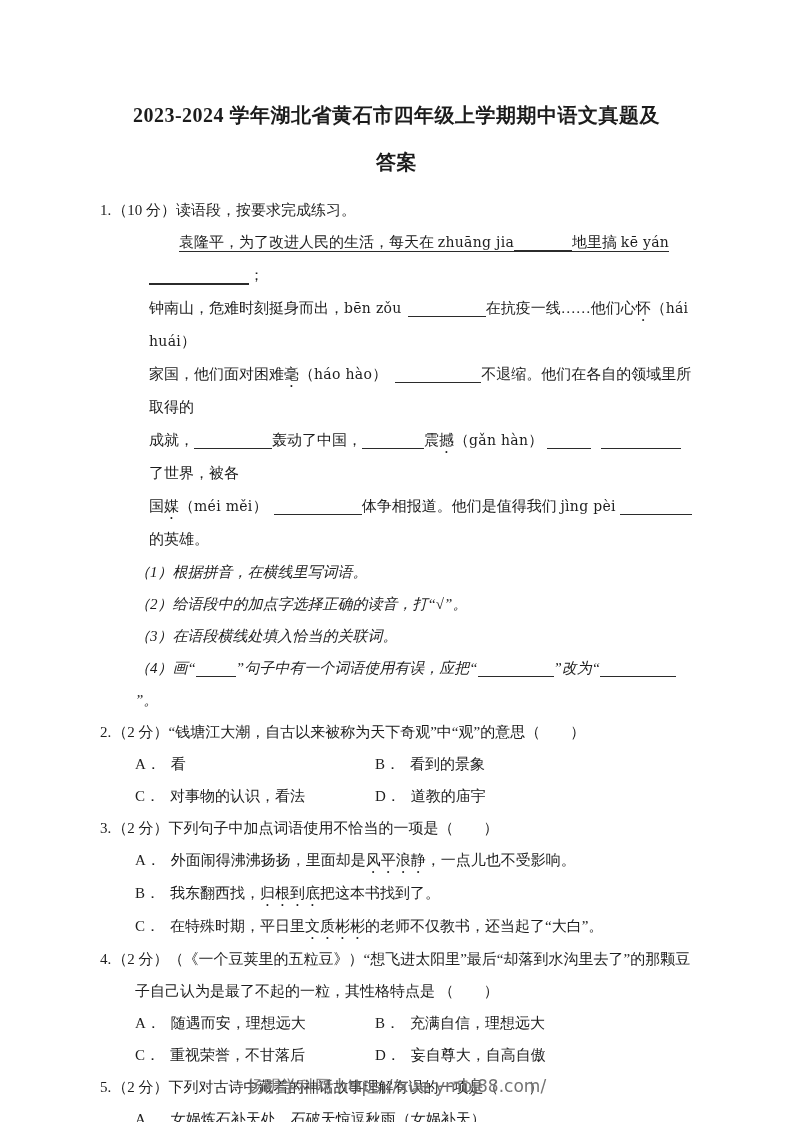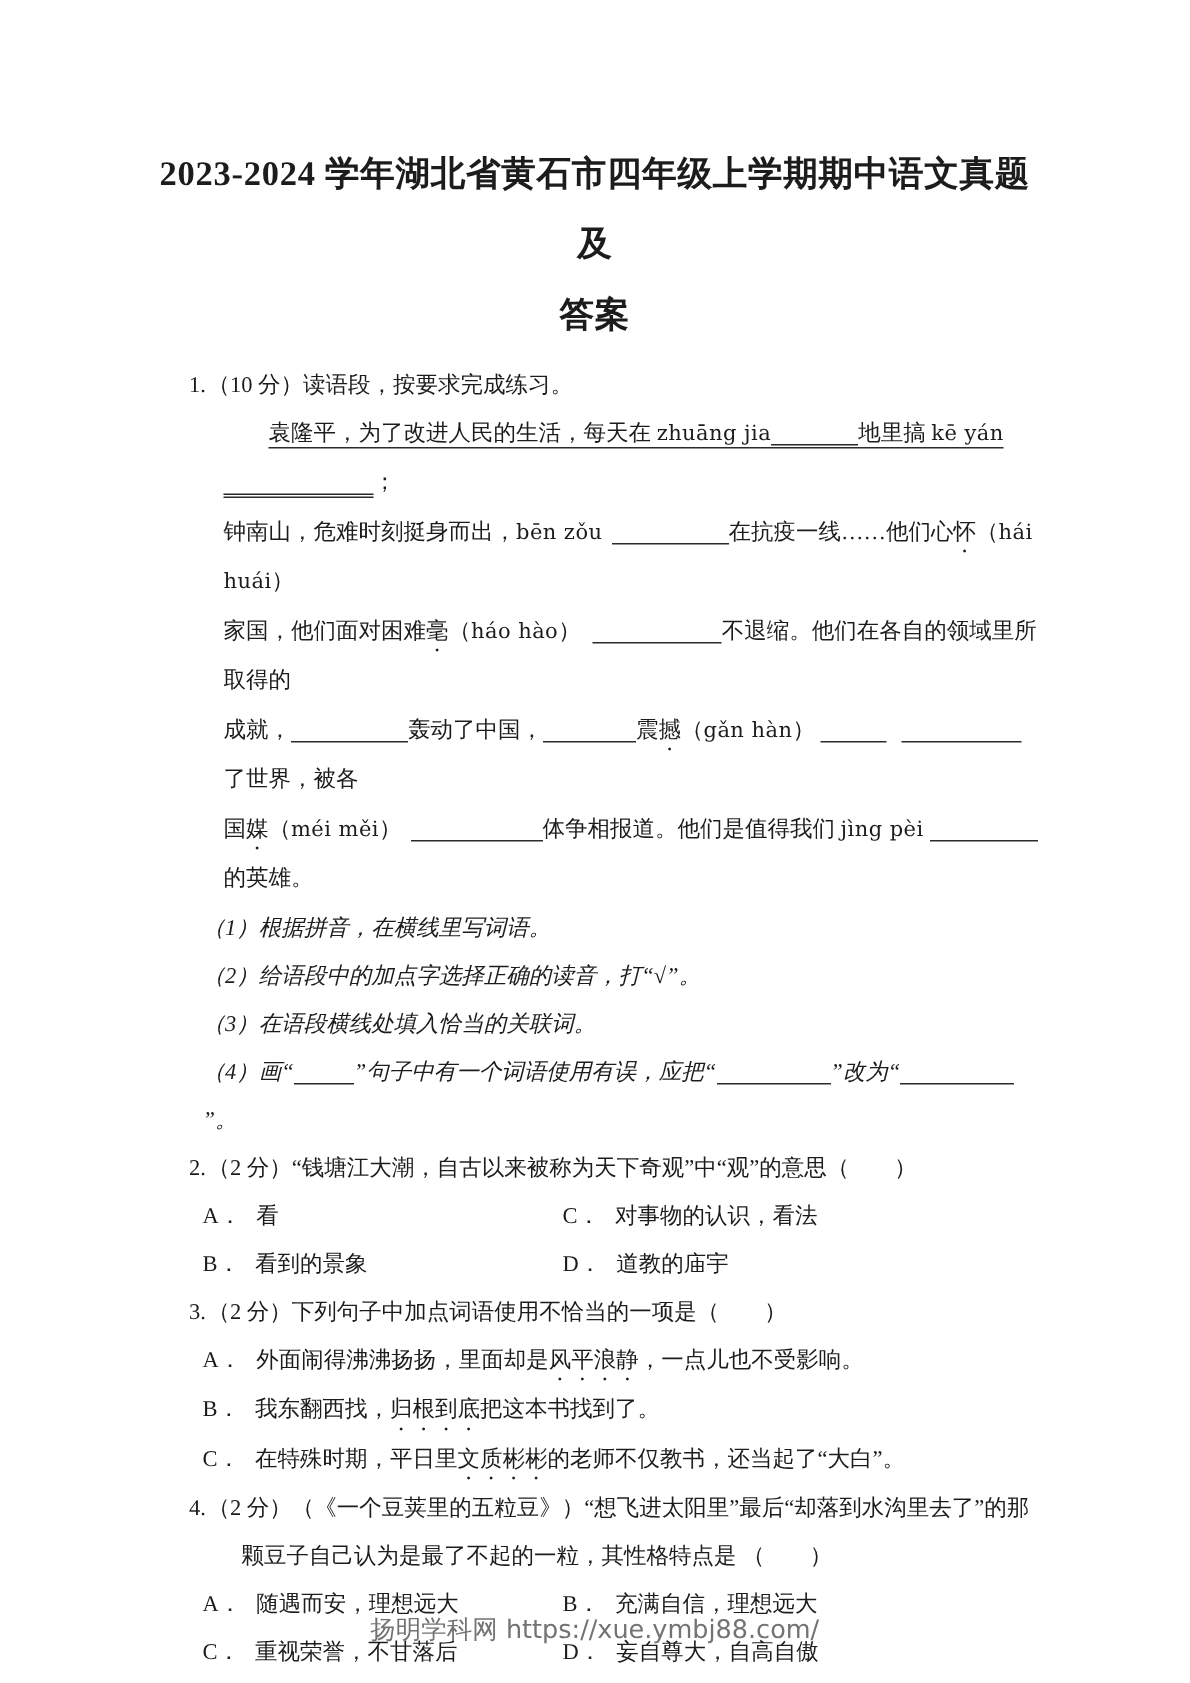--- a/index.html
+++ b/index.html
@@ -8,31 +8,30 @@
     width:793px;height:1122px;
     background:#ffffff;
     overflow:hidden;
     font-family:"Liberation Serif","DejaVu Serif",serif;
     color:#1c1c1c;
     font-size:15px;
   }
   .page{padding:92px 100px 0 100px;}
   .title{
     font-weight:700;
-    font-size:23px;
+    font-size:20px;
     text-align:center;
     line-height:47px;
     letter-spacing:0.5px;
   }
   .content{margin-top:8px;}
   .qstem{
     padding-left:35px;
     text-indent:-35px;
     line-height:32px;
-    margin-left:26px;
   }
   .qnum{margin-right:1px;}
   .pline{margin-left:49px;line-height:33px;}
   .pline.indent{text-indent:30px;}
   .subpart{margin-left:35px;line-height:32px;font-style:italic;}
   .opts{margin-left:35px;line-height:32px;}
   .opts.grid{display:grid;grid-template-columns:240px auto;}
   .opt{line-height:32px;}
   .olabel{margin-right:10px;}
   .blank{
@@ -79,22 +78,22 @@
       <div class="pline"><span>家国，他们面对困难</span><span class="dot">毫</span><span>（</span><span class="py">háo hào</span><span>）</span><span class="sp" style="width: 8px;"></span><span class="blank" style="width: 86px;"></span><span>不退缩。他们在各自的领域里所取得的</span></div>
       <div class="pline"><span>成就，</span><span class="blank" style="width: 78px;"></span><span>轰动了中国，</span><span class="blank" style="width: 62px;"></span><span>震</span><span class="dot">撼</span><span>（</span><span class="py">gǎn hàn</span><span>）</span><span class="sp" style="width: 4px;"></span><span class="blank" style="width: 44px;"></span><span class="sp" style="width: 10px;"></span><span class="blank" style="width: 80px;"></span><span>了世界，被各</span></div>
       <div class="pline"><span>国</span><span class="dot">媒</span><span>（</span><span class="py">méi měi</span><span>）</span><span class="sp" style="width: 6px;"></span><span class="blank" style="width: 88px;"></span><span>体争相报道。他们是值得我们 </span><span class="py">jìng pèi</span><span class="sp" style="width: 4px;"></span><span class="blank" style="width: 72px;"></span><span>的英雄。</span></div>
       <div class="subpart"><span>（1）根据拼音，在横线里写词语。</span></div>
       <div class="subpart"><span>（2）给语段中的加点字选择正确的读音，打“√”。</span></div>
       <div class="subpart"><span>（3）在语段横线处填入恰当的关联词。</span></div>
       <div class="subpart"><span>（4）画“</span><span class="blank" style="width: 40px;"></span><span>”句子中有一个词语使用有误，应把“</span><span class="blank" style="width: 76px;"></span><span>”改为“</span><span class="blank" style="width: 76px;"></span><span>”。</span></div>
       <div class="qstem"><span class="qnum">2.</span><span>（2 分）“钱塘江大潮，自古以来被称为天下奇观”中“观”的意思（　　）</span></div>
       <div class="opts grid">
         <div class="opt"><span class="olabel">A．</span><span>看</span></div>
+        <div class="opt"><span class="olabel">B．</span><span>看到的景象</span></div>
         <div class="opt"><span class="olabel">C．</span><span>对事物的认识，看法</span></div>
-        <div class="opt"><span class="olabel">B．</span><span>看到的景象</span></div>
         <div class="opt"><span class="olabel">D．</span><span>道教的庙宇</span></div>
       </div>
       <div class="qstem"><span class="qnum">3.</span><span>（2 分）下列句子中加点词语使用不恰当的一项是（　　）</span></div>
       <div class="opts list">
         <div class="opt"><span class="olabel">A．</span><span>外面闹得沸沸扬扬，里面却是</span><span class="dot">风平浪静</span><span>，一点儿也不受影响。</span></div>
         <div class="opt"><span class="olabel">B．</span><span>我东翻西找，</span><span class="dot">归根到底</span><span>把这本书找到了。</span></div>
         <div class="opt"><span class="olabel">C．</span><span>在特殊时期，平日里</span><span class="dot">文质彬彬</span><span>的老师不仅教书，还当起了“大白”。</span></div>
       </div>
       <div class="qstem"><span class="qnum">4.</span><span>（2 分）（《一个豆荚里的五粒豆》）“想飞进太阳里”最后“却落到水沟里去了”的那颗豆子自己认为是最了不起的一粒，其性格特点是 （　　）</span></div>
       <div class="opts grid">

